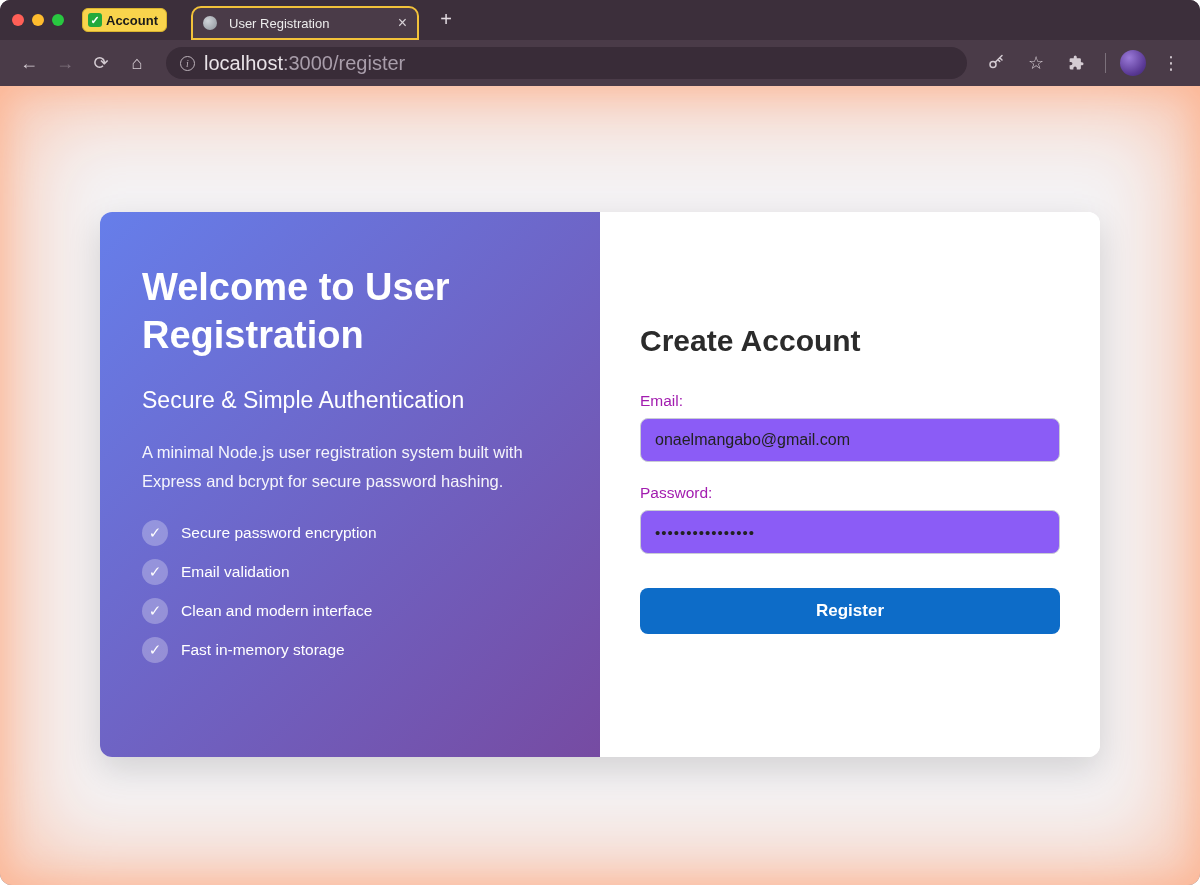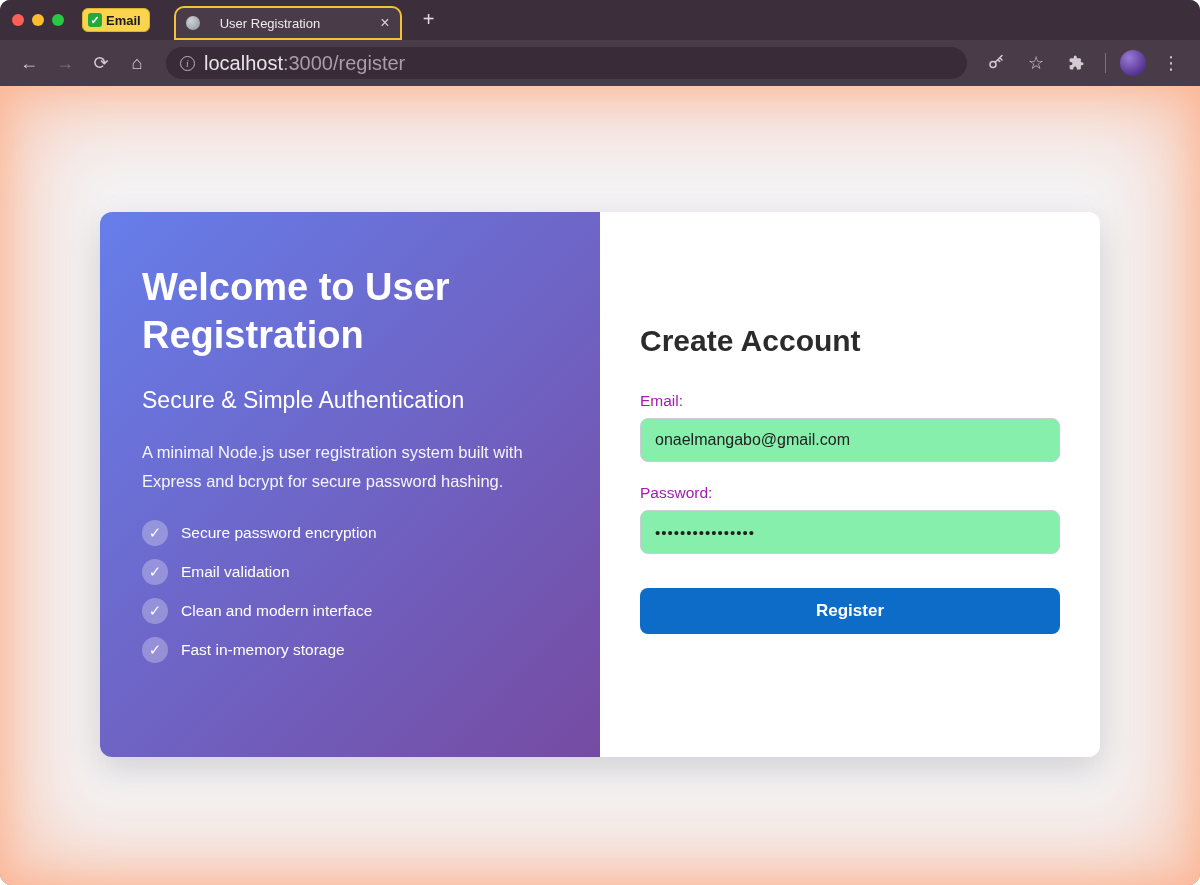--- a/index.html
+++ b/index.html
@@ -18,21 +18,21 @@
   .light.green { background:#28c840; }
 
   .claude-badge { display:flex; align-items:center; gap:4px; background:#f9d44c; border:1px solid #d9b42e;
                   border-radius:6px; height:24px; padding:0 8px 0 5px; margin-right:24px;
                   font-size:13px; font-weight:700; color:#1a1a1a; }
   .claude-check { width:14px; height:14px; background:#24a93c; border-radius:3px; color:#fff;
                   font-size:11px; line-height:14px; text-align:center; font-weight:700; }
 
   .tab { align-self:flex-end; height:34px; width:228px; background:#4a3b48;
          border:2px solid #f2c23a; border-bottom:2px solid #f2c23a; border-radius:10px 10px 0 0;
-         display:flex; align-items:center; gap:20px; padding:0 10px; }
+         display:flex; align-items:center; gap:12px; padding:0 10px; }
   .tab-favicon { width:14px; height:14px; border-radius:50%;
                  background:radial-gradient(circle at 35% 35%, #cfd3d8, #8d939b); flex:0 0 auto; }
   .tab-title { flex:1; font-size:13px; color:#ececec; white-space:nowrap; overflow:hidden; }
   .tab-close { color:#d8d2d7; font-size:16px; line-height:1; cursor:default; }
 
   .newtab { margin-left:14px; color:#e3dce2; font-size:20px; font-weight:400; width:26px; height:26px;
             text-align:center; line-height:24px; border-radius:50%; }
 
   
   .navbar { height:46px; background:#4a3b48; display:flex; align-items:center; padding:0 14px; gap:6px; flex:0 0 auto; }
@@ -71,21 +71,21 @@
   .panel-left p { font-size:16.5px; line-height:1.75; color:rgba(255,255,255,0.93); max-width:420px; margin-bottom:24px; }
 
   .feature { display:flex; align-items:center; gap:13px; margin-bottom:13px; }
   .feature-check { width:26px; height:26px; border-radius:50%; background:rgba(255,255,255,0.28);
                    color:#ffffff; font-size:15px; display:flex; align-items:center; justify-content:center; flex:0 0 auto; }
   .feature-label { font-size:15.5px; }
 
   .panel-right { width:50%; background:#ffffff; padding:112px 40px 0; }
   .panel-right h3 { font-size:30px; font-weight:700; color:#2b2b2b; text-align:left; margin-bottom:34px; }
   .field-label { display:block; font-size:15.5px; font-weight:500; color:#a21caf; margin-bottom:8px; }
-  .field-input { width:100%; height:44px; background:#86efac; border:1px solid #c9ccd4; border-radius:8px;
+  .field-input { width:100%; height:44px; background:#8b5cf6; border:1px solid #c9ccd4; border-radius:8px;
                  padding:0 14px; font-size:16px; color:#222; font-family:"Liberation Sans", sans-serif;
                  margin-bottom:22px; outline:none; }
   .field-input.password { letter-spacing:1px; font-size:15px; }
   .register-btn { width:100%; height:46px; margin-top:12px; background:#0d6cc8; border:none; border-radius:8px;
                   color:#ffffff; font-size:17px; font-weight:700; font-family:"Liberation Sans", sans-serif;
                   cursor:pointer; }
 </style>
 </head>
 <body>
 
@@ -93,21 +93,21 @@
 
   <div class="tabstrip">
     <div class="traffic">
       <span class="light red"></span>
       <span class="light yellow"></span>
       <span class="light green"></span>
     </div>
 
     <div class="claude-badge">
       <span class="claude-check">✓</span>
-      <span>Email</span>
+      <span>Account</span>
     </div>
 
     <div class="tab">
       <span class="tab-favicon"></span>
       <span class="tab-title">User Registration</span>
       <span class="tab-close">×</span>
     </div>
 
     <div class="newtab">+</div>
   </div>

